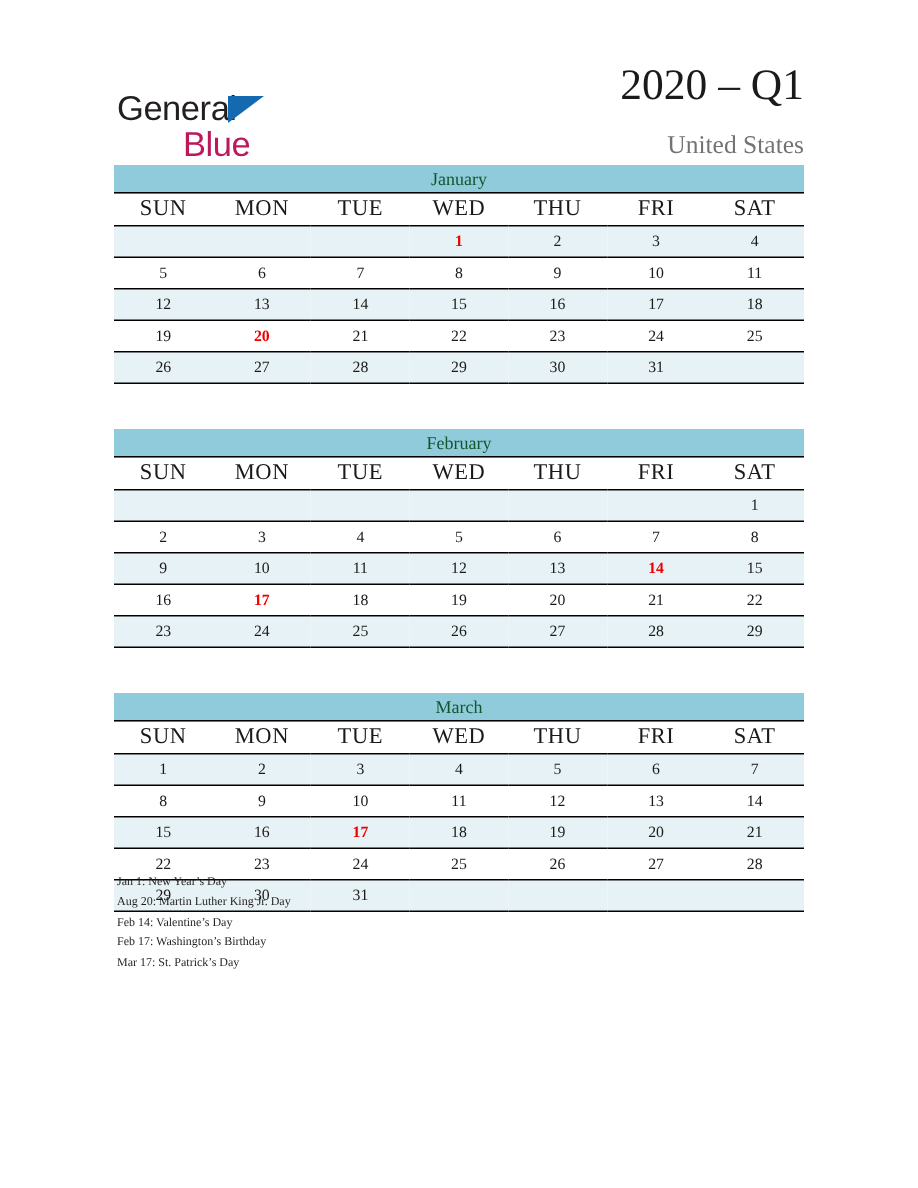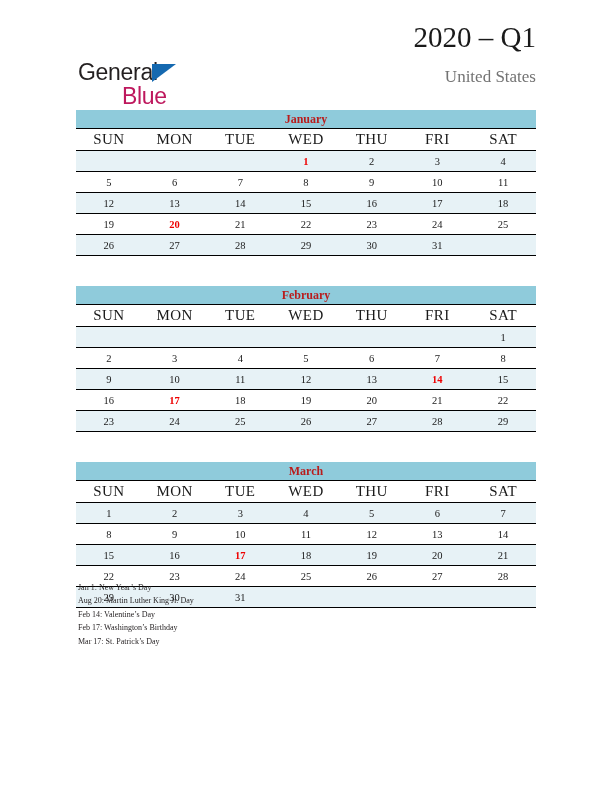--- a/index.html
+++ b/index.html
@@ -56,21 +56,21 @@
     top: 24px;
     font-family: "Liberation Sans", sans-serif;
     font-size: 23px;
     letter-spacing: -0.3px;
     color: #be185d;
     line-height: 25px;
   }
   .title-block {
     position: absolute;
     right: 76px;
-    top: 20px;
+    top: 40px;
     text-align: right;
   }
   .title-main {
     font-family: "Liberation Serif", serif;
     font-size: 29px;
     color: #1a1a1a;
     line-height: 34px;
     white-space: nowrap;
   }
   .title-sub {
@@ -92,23 +92,23 @@
   .month-block {
     width: 460px;
     margin-bottom: 30px;
   }
   .month-title {
     background: #8fcbdb;
     height: 18px;
     line-height: 18px;
     text-align: center;
     font-family: "Liberation Serif", serif;
-    font-weight: bold;
+    font-weight: normal;
     font-size: 12px;
-    color: #b91c1c;
+    color: #14532d;
     border-bottom: 1.4px solid #000000;
   }
   table.cal {
     border-collapse: collapse;
     width: 460px;
     table-layout: fixed;
   }
   table.cal th {
     font-family: "Liberation Serif", serif;
     font-weight: normal;

